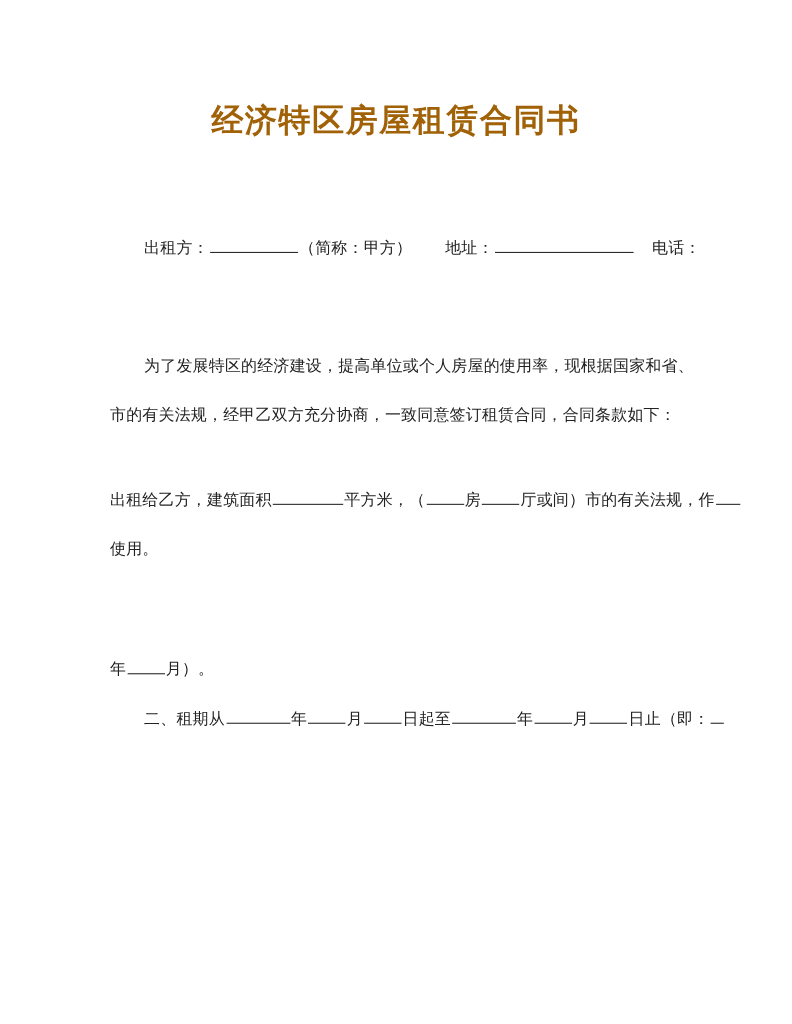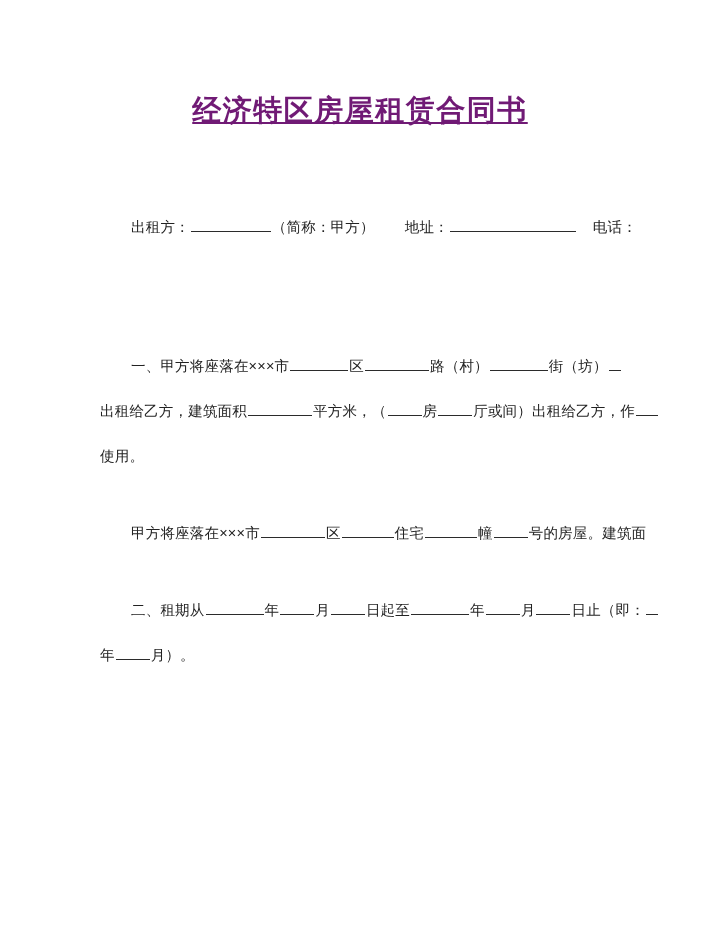--- a/index.html
+++ b/index.html
@@ -28,31 +28,31 @@
   .doc-title {
     position: absolute;
     top: 74px;
     left: 0;
     width: 720px;
     text-align: center;
     font-family: "Liberation Serif", "DejaVu Serif", serif;
     font-weight: bold;
     font-size: 29px;
     letter-spacing: 1.5px;
-    color: #701a75;
+    color: #a16207;
     line-height: 1.2;
-    text-decoration: underline;
   }
 
   
   .body-block {
     position: absolute;
     left: 100px;
     top: 205px;
     width: 524px;
+    font-family: Liberation Mono, monospace;
   }
 
   .para {
     font-size: 14.5px;
     line-height: 45px;
     color: #222222;
     letter-spacing: 0.2px;
     white-space: nowrap;
   }
 
@@ -101,44 +101,40 @@
 
     <div class="para indent">
       <span>出租方：</span><span class="blank w80"></span><span>（简称：甲方）</span><span class="spacer-inline"></span><span>地址：</span><span class="blank w126"></span><span class="spacer-inline sm"></span><span>电话：</span>
     </div>
 
     <div class="gap-sm"></div>
 
 
     <div class="gap-md"></div>
 
+    <div class="para indent">为了发展特区的经济建设，提高单位或个人房屋的使用率，现根据国家和省、</div>
+    <div class="para">市的有关法规，经甲乙双方充分协商，一致同意签订租赁合同，合同条款如下：</div>
 
     <div class="gap-md"></div>
 
-    <div class="para indent">
-      <span>一、</span><span>甲方将座落在×××市</span><span class="blank w58"></span><span>区</span><span class="blank w64"></span><span>路（村）</span><span class="blank w58"></span><span>街（坊）</span><span class="blank w12"></span>
-    </div>
 
     <div class="para">
-      <span>出租给乙方，建筑面积</span><span class="blank w64"></span><span>平方米，（</span><span class="blank w34"></span><span>房</span><span class="blank w34"></span><span>厅或间）出租给乙方，作</span><span class="blank w22"></span>
+      <span>出租给乙方，建筑面积</span><span class="blank w64"></span><span>平方米，（</span><span class="blank w34"></span><span>房</span><span class="blank w34"></span><span>厅或间）市的有关法规，作</span><span class="blank w22"></span>
     </div>
 
     <div class="para">使用。</div>
 
     <div class="gap-md"></div>
 
-    <div class="para indent">
-      <span>甲方将座落在×××市</span><span class="blank w64"></span><span>区</span><span class="blank w52"></span><span>住宅</span><span class="blank w52"></span><span>幢</span><span class="blank w34"></span><span>号的房屋。建筑面</span>
-    </div>
 
 
     <div class="gap-md"></div>
 
+    <div class="para">
+      <span>年</span><span class="blank w34"></span><span>月）。</span>
+    </div>
+
     <div class="para indent">
       <span>二、</span><span>租期从</span><span class="blank w58"></span><span>年</span><span class="blank w34"></span><span>月</span><span class="blank w34"></span><span>日起至</span><span class="blank w58"></span><span>年</span><span class="blank w34"></span><span>月</span><span class="blank w34"></span><span>日止（即：</span><span class="blank w12"></span>
-    </div>
-
-    <div class="para">
-      <span>年</span><span class="blank w34"></span><span>月）。</span>
     </div>
 
   </div>
 </div>
 
 </body></html>

